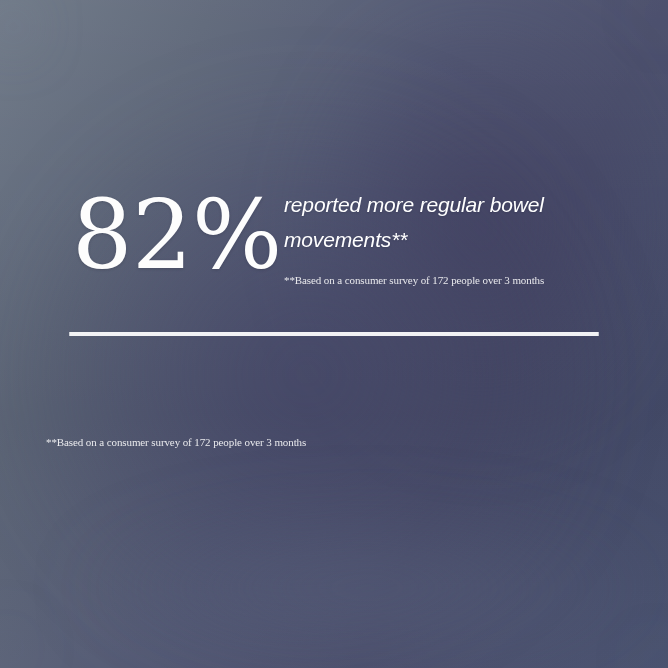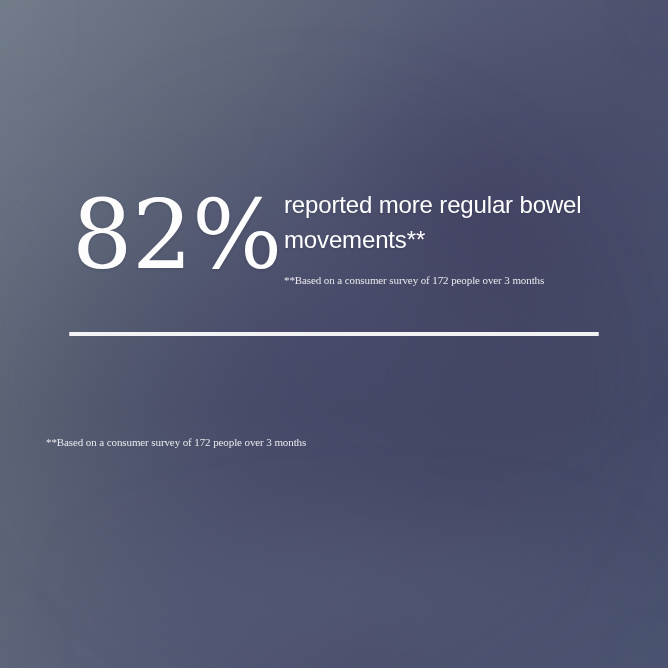--- a/index.html
+++ b/index.html
@@ -150,27 +150,28 @@
     height: 100%;
     display: flex;
     flex-direction: column;
     justify-content: center;
     padding-top: 4px;
     box-sizing: border-box;
   }
 
   .stat-headline {
     font-family: "Liberation Sans", sans-serif;
-    font-size: 24px;
+    font-size: 21px;
     line-height: 35px;
     font-weight: 400;
     color: #ffffff;
     letter-spacing: -0.15px;
     max-width: 300px;
     text-shadow: 0 1px 2px rgba(30,34,52,0.18);
+    font-style: italic;
   }
 
   .stat-footnote {
     margin-top: 16px;
     font-family: Liberation Serif, serif;
     font-size: 11px;
     line-height: 15px;
     font-weight: 400;
     color: rgba(255,255,255,0.88);
     letter-spacing: -0.1px;

